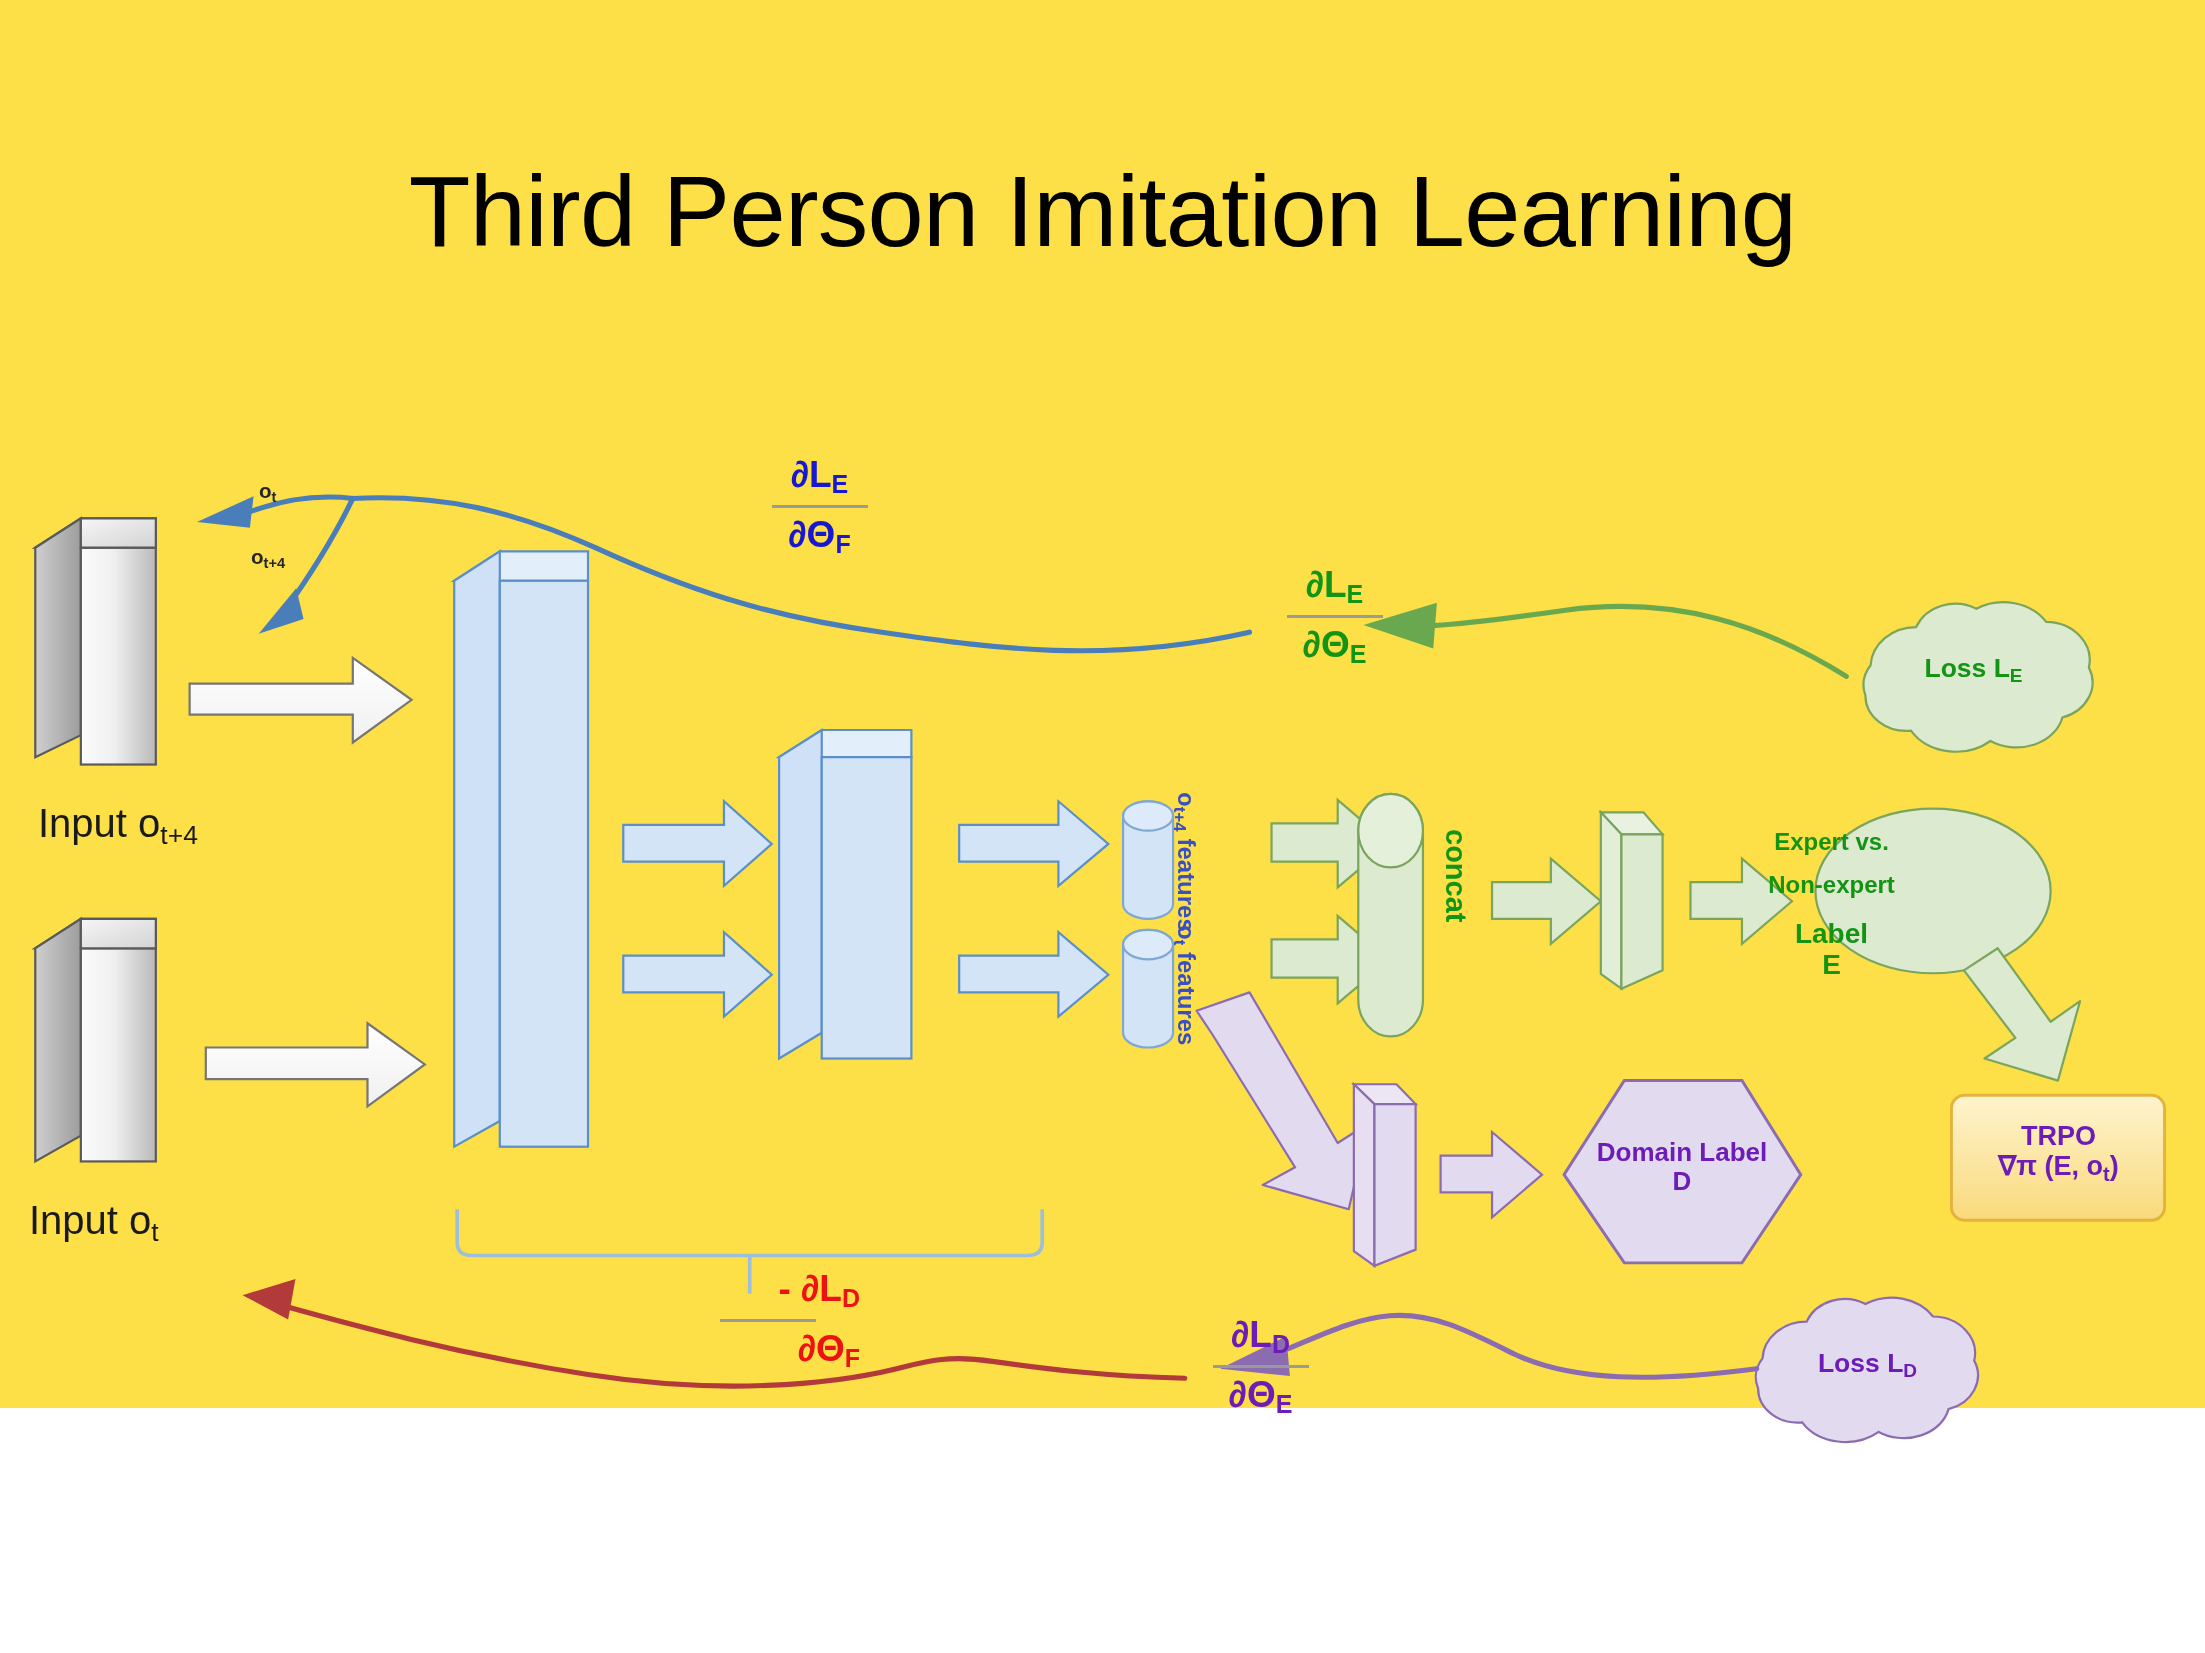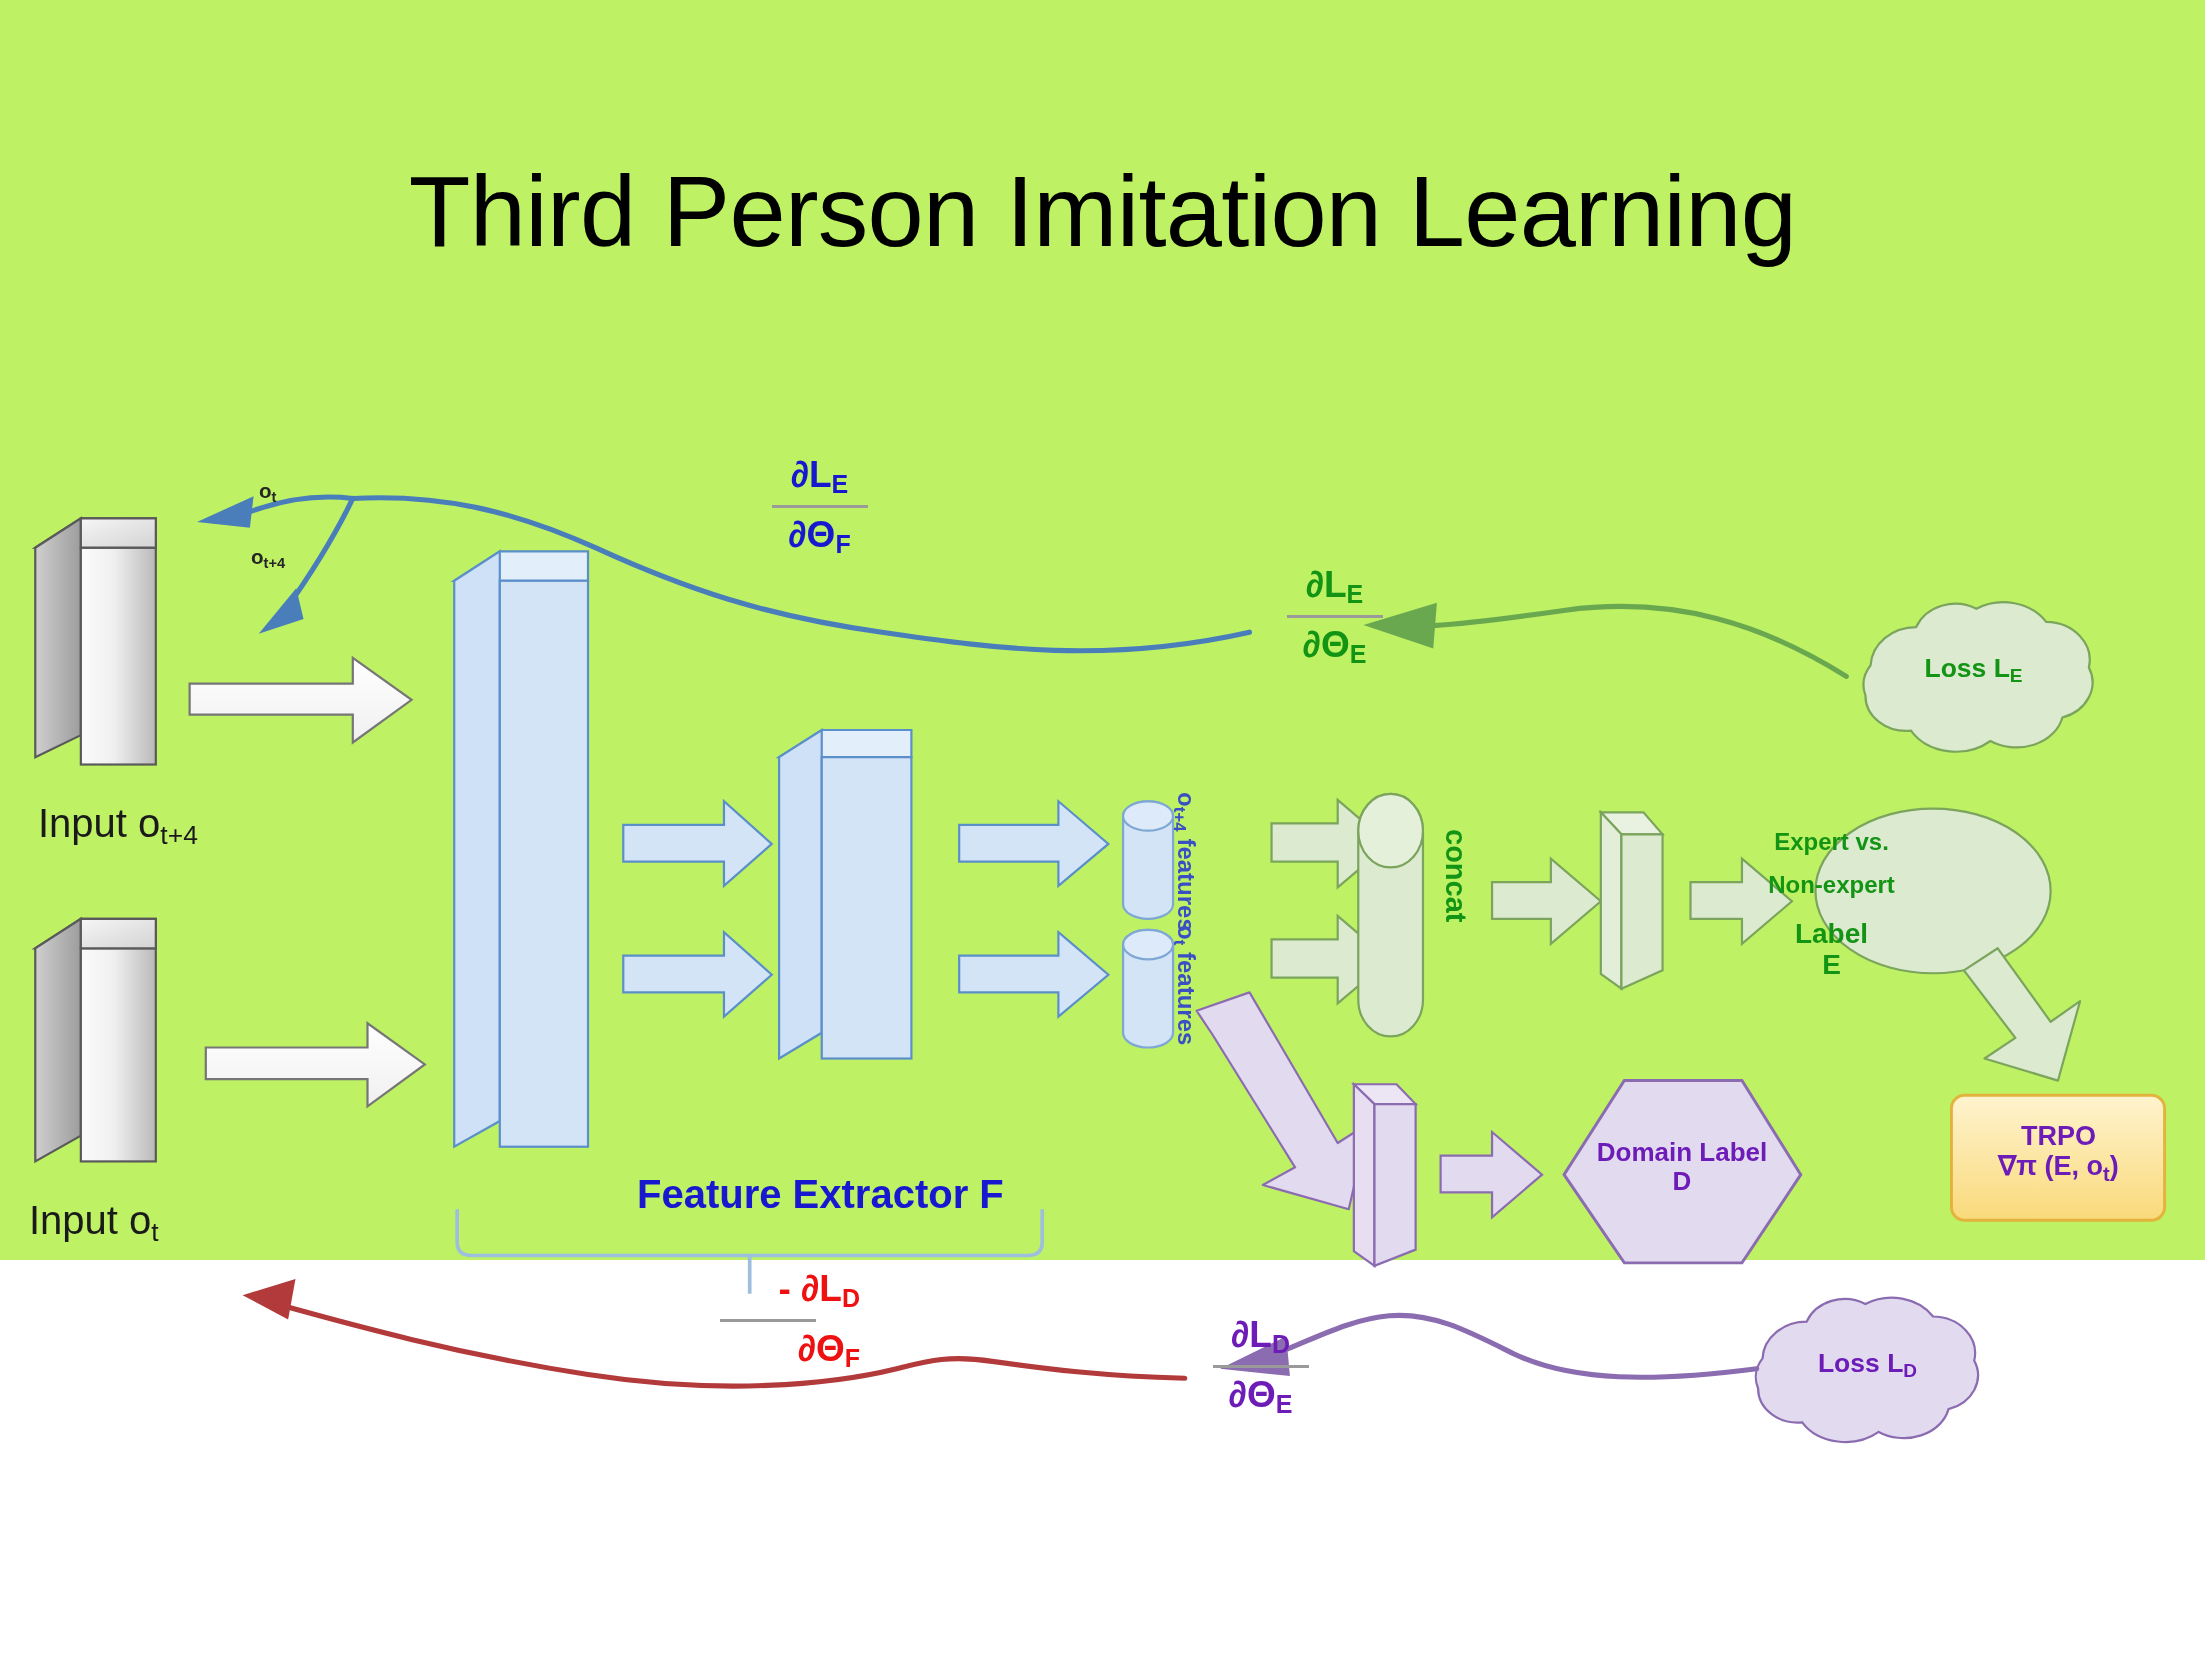--- a/index.html
+++ b/index.html
@@ -12,22 +12,22 @@
     width: 2205px;
     height: 1654px;
     position: relative;
     font-family: "Liberation Sans", sans-serif;
     overflow: hidden;
   }
   #slide {
     position: absolute;
     left: 0; top: 0;
     width: 2205px;
-    height: 1260px;
-    background: #bef264;
+    height: 1408px;
+    background: #fde047;
   }
   #title {
     position: absolute;
     left: 0;
     top: 154px;
     width: 2205px;
     text-align: center;
     font-size: 101px;
     font-weight: 400;
     color: #000000;
@@ -301,21 +301,20 @@
     <span>o</span><span class="sub">t+4</span>
   </div>
 
   <div class="lbl input-label" style="left:29px; top:801px;margin-left:9px;">
     <span>Input o</span><span class="sub">t+4</span>
   </div>
   <div class="lbl input-label" style="left:29px; top:1198px;">
     <span>Input o</span><span class="sub">t</span>
   </div>
 
-  <div class="lbl fe-label" style="left:637px; top:1172px;">Feature Extractor F</div>
 
   <div class="rot-lbl" style="left:1200px; top:792px; transform: rotate(90deg); font-size:24px; color:#3a4fc4;">
     <span>o</span><span style="font-size:17px; vertical-align:-0.25em;">t+4</span><span> features</span>
   </div>
   <div class="rot-lbl" style="left:1200px; top:925px; transform: rotate(90deg); font-size:24px; color:#3a4fc4;">
     <span>o</span><span style="font-size:17px; vertical-align:-0.25em;">t</span><span> features</span>
   </div>
 
   <div class="rot-lbl" style="left:1472px; top:829px; transform: rotate(90deg); font-size:29px; color:#149414;">concat</div>
 

